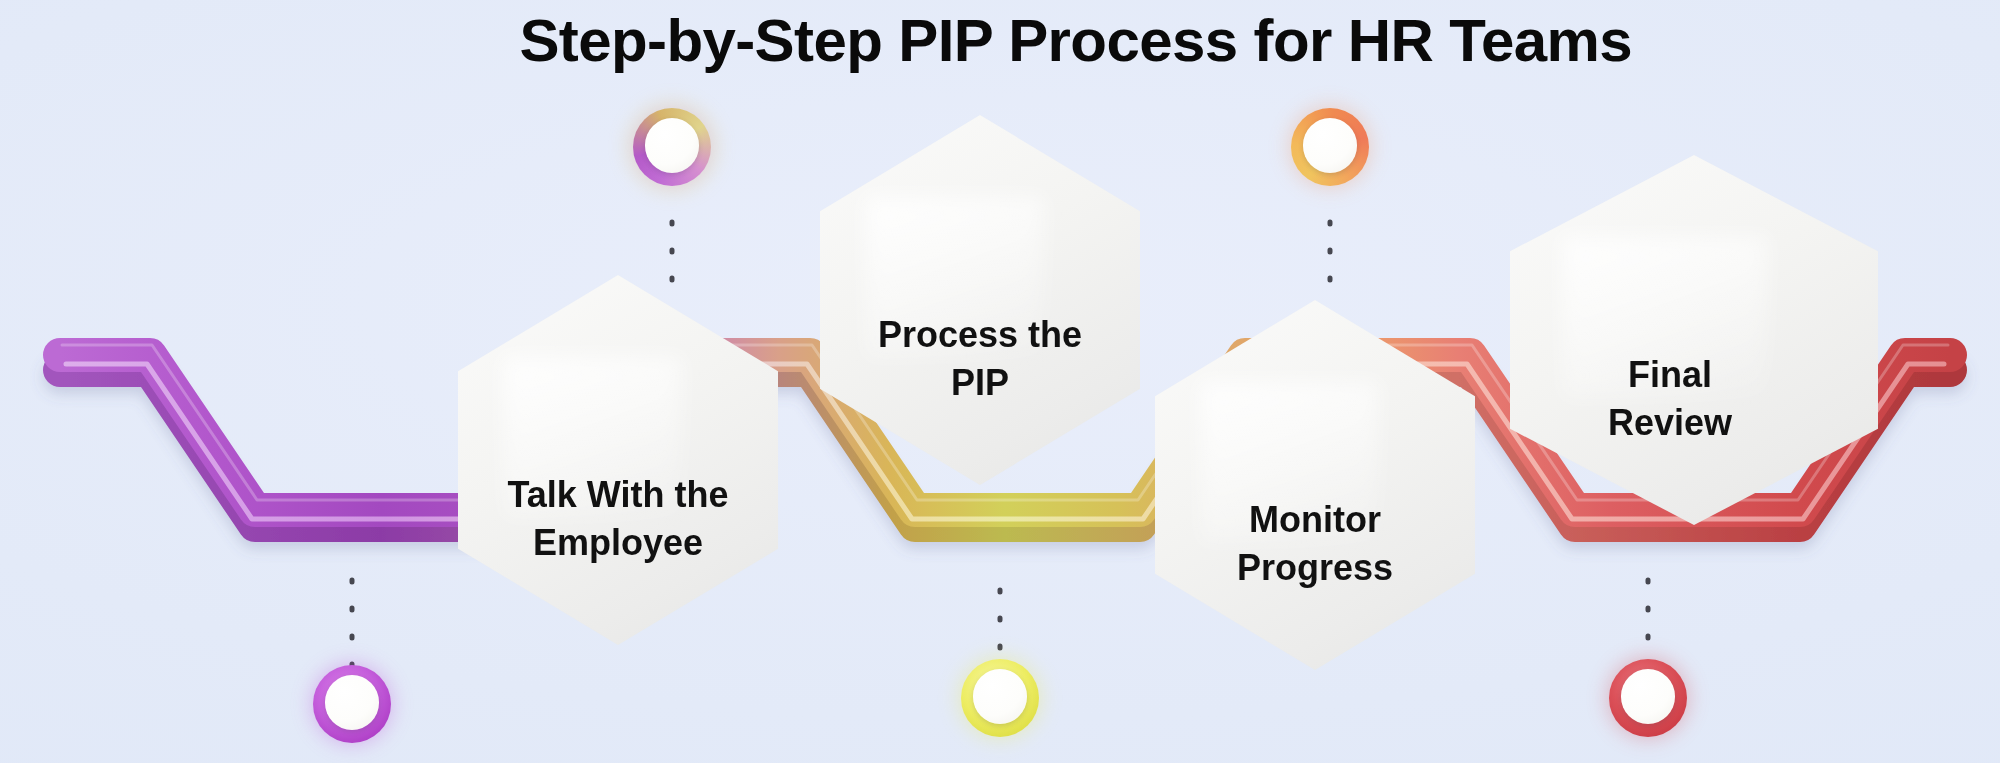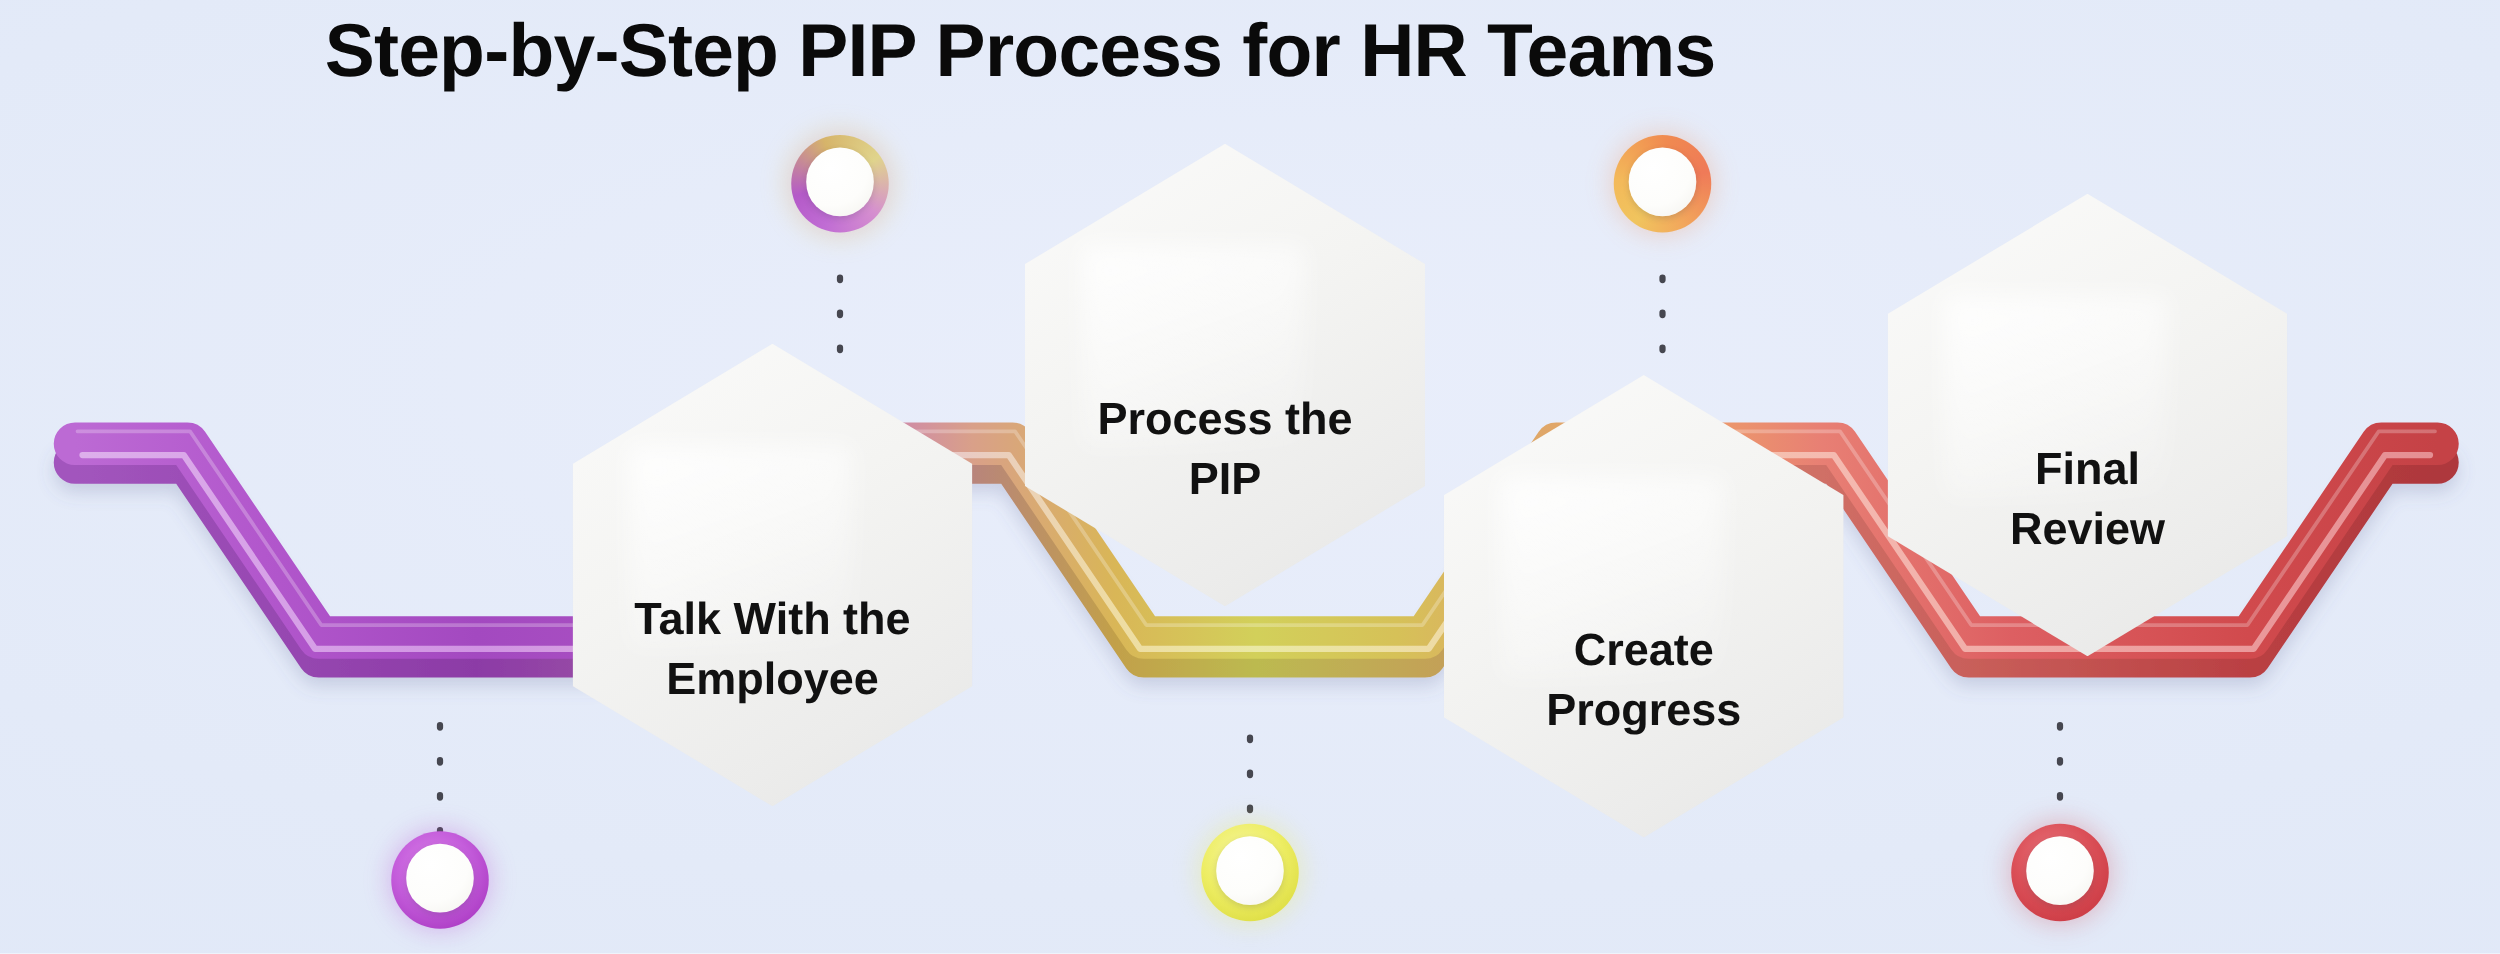--- a/index.html
+++ b/index.html
@@ -15,21 +15,21 @@
     background: radial-gradient(ellipse 140% 120% at 50% 40%, #e9eefb 0%, #e3eaf8 45%, #dde6f7 100%);
     font-family: "Liberation Sans", sans-serif;
   }
 
   
   #title {
     position: absolute;
     top: 6px;
     left: 0;
     width: 1632px;
-    text-align: center;
+    text-align: right;
     font-family: "Liberation Sans", sans-serif;
     font-size: 60px;
     font-weight: 700;
     letter-spacing: -0.6px;
     color: #0a0a0a;
     white-space: nowrap;
   }
 
   
   #ribbon-layer, #dots-layer {
@@ -204,25 +204,25 @@
   <div class="hex up" style="left:820px; top:115px;">
     <div class="hexshape"></div>
     <div class="hexgloss"></div>
     <div class="hexlabel">Process the
 PIP</div>
   </div>
 
   <div class="hex down" style="left:1155px; top:300px;">
     <div class="hexshape"></div>
     <div class="hexgloss"></div>
-    <div class="hexlabel">Create
+    <div class="hexlabel">Monitor
 Progress</div>
   </div>
 
-  <div class="hex up" style="left:1510px; top:155px;">
+  <div class="hex up" style="left:1510px; top:155px;padding-left:48px;">
     <div class="hexshape"></div>
     <div class="hexgloss"></div>
     <div class="hexlabel">Final
 Review</div>
   </div>
 
   <div class="node" style="left:313px; top:665px;">
     <div class="glowhalo" style="background: radial-gradient(circle, rgba(185,79,212,0.85) 35%, rgba(185,79,212,0) 72%);"></div>
     <div class="ring" style="background: radial-gradient(circle at 42% 36%, #d97fe8 0%, #c45ddb 45%, #ae3fc6 78%, #9b33b2 100%);"></div>
     <div class="core"></div>

